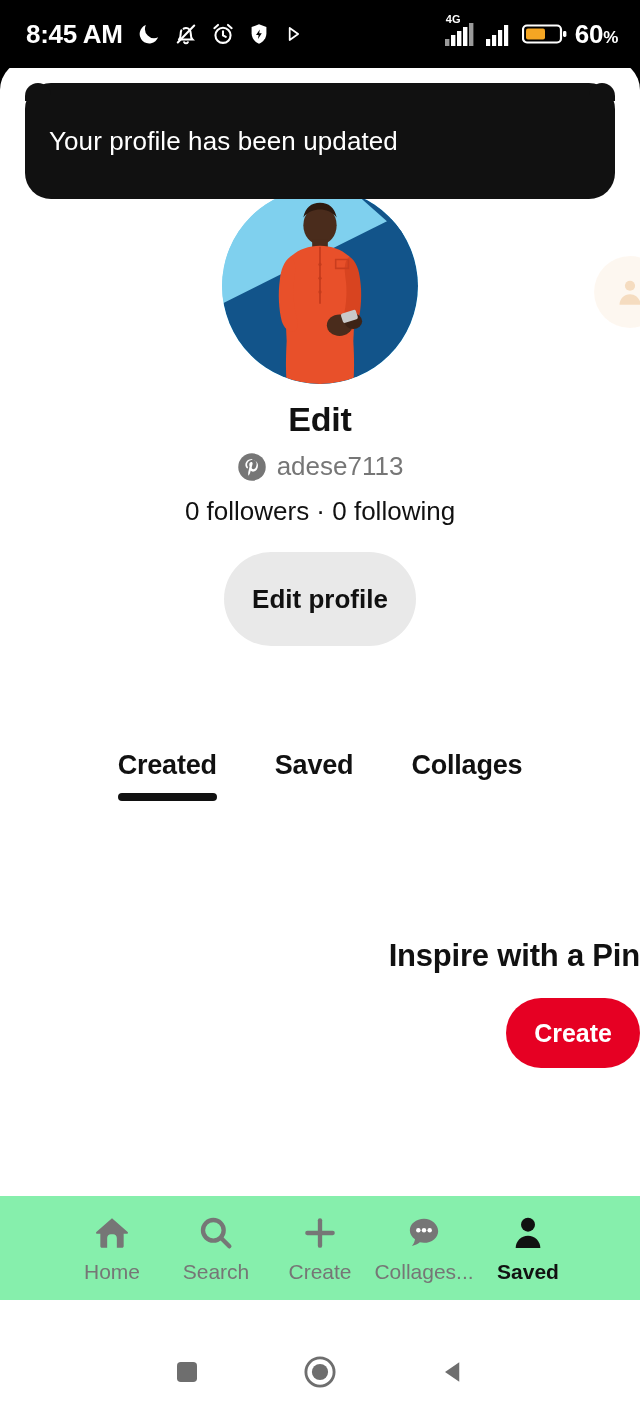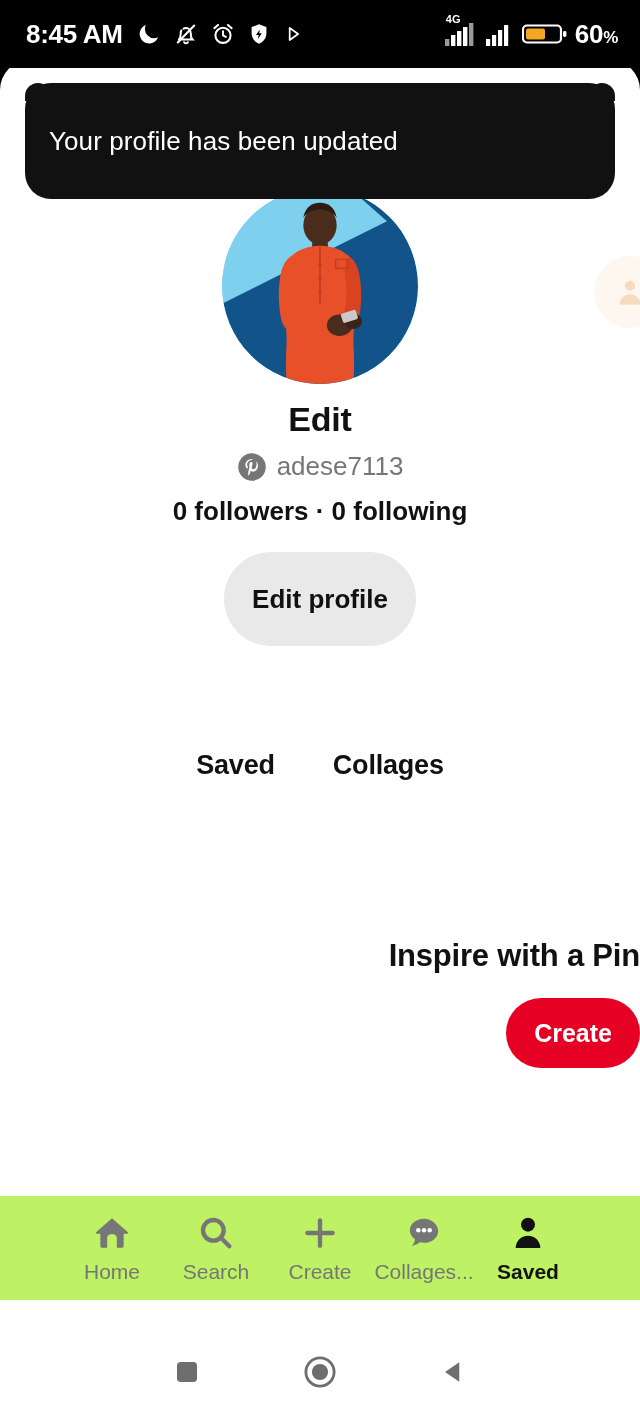--- a/index.html
+++ b/index.html
@@ -168,21 +168,21 @@
   }
   #username-text {
     font-size: 26px;
     color: #767676;
     font-weight: 400;
   }
   #stats {
     margin-top: 14px;
     font-size: 26px;
     color: #111111;
-    font-weight: 700;
+    font-weight: 400;
   }
 
   #edit-profile-btn {
     margin-top: 25px;
     width: 192px;
     height: 94px;
     border: none;
     border-radius: 47px;
     background: #e9e9e9;
     color: #111111;
@@ -265,21 +265,21 @@
   #bottom-nav {
     position: absolute;
     bottom: 122px;
     left: 0;
     width: 640px;
     height: 104px;
     display: flex;
     align-items: center;
     justify-content: space-around;
     padding: 0 60px;
-    background: #bef264;
+    background: #86efac;
   }
   .nav-item {
     display: flex;
     flex-direction: column;
     align-items: center;
     justify-content: center;
     gap: 6px;
     cursor: pointer;
     width: 96px;
   }
@@ -384,20 +384,24 @@
         </svg>
         <span id="username-text">adese7113</span>
       </div>
 
       <div id="stats">0 followers · 0 following</div>
 
       <button id="edit-profile-btn">Edit profile</button>
     </div>
 
     <div id="tabs">
+      <div class="tab active">
+        <span class="tab-label">Created</span>
+        <span class="tab-underline"></span>
+      </div>
       <div class="tab inactive">
         <span class="tab-label">Saved</span>
         <span class="tab-underline"></span>
       </div>
       <div class="tab inactive">
         <span class="tab-label">Collages</span>
         <span class="tab-underline"></span>
       </div>
     </div>
 

